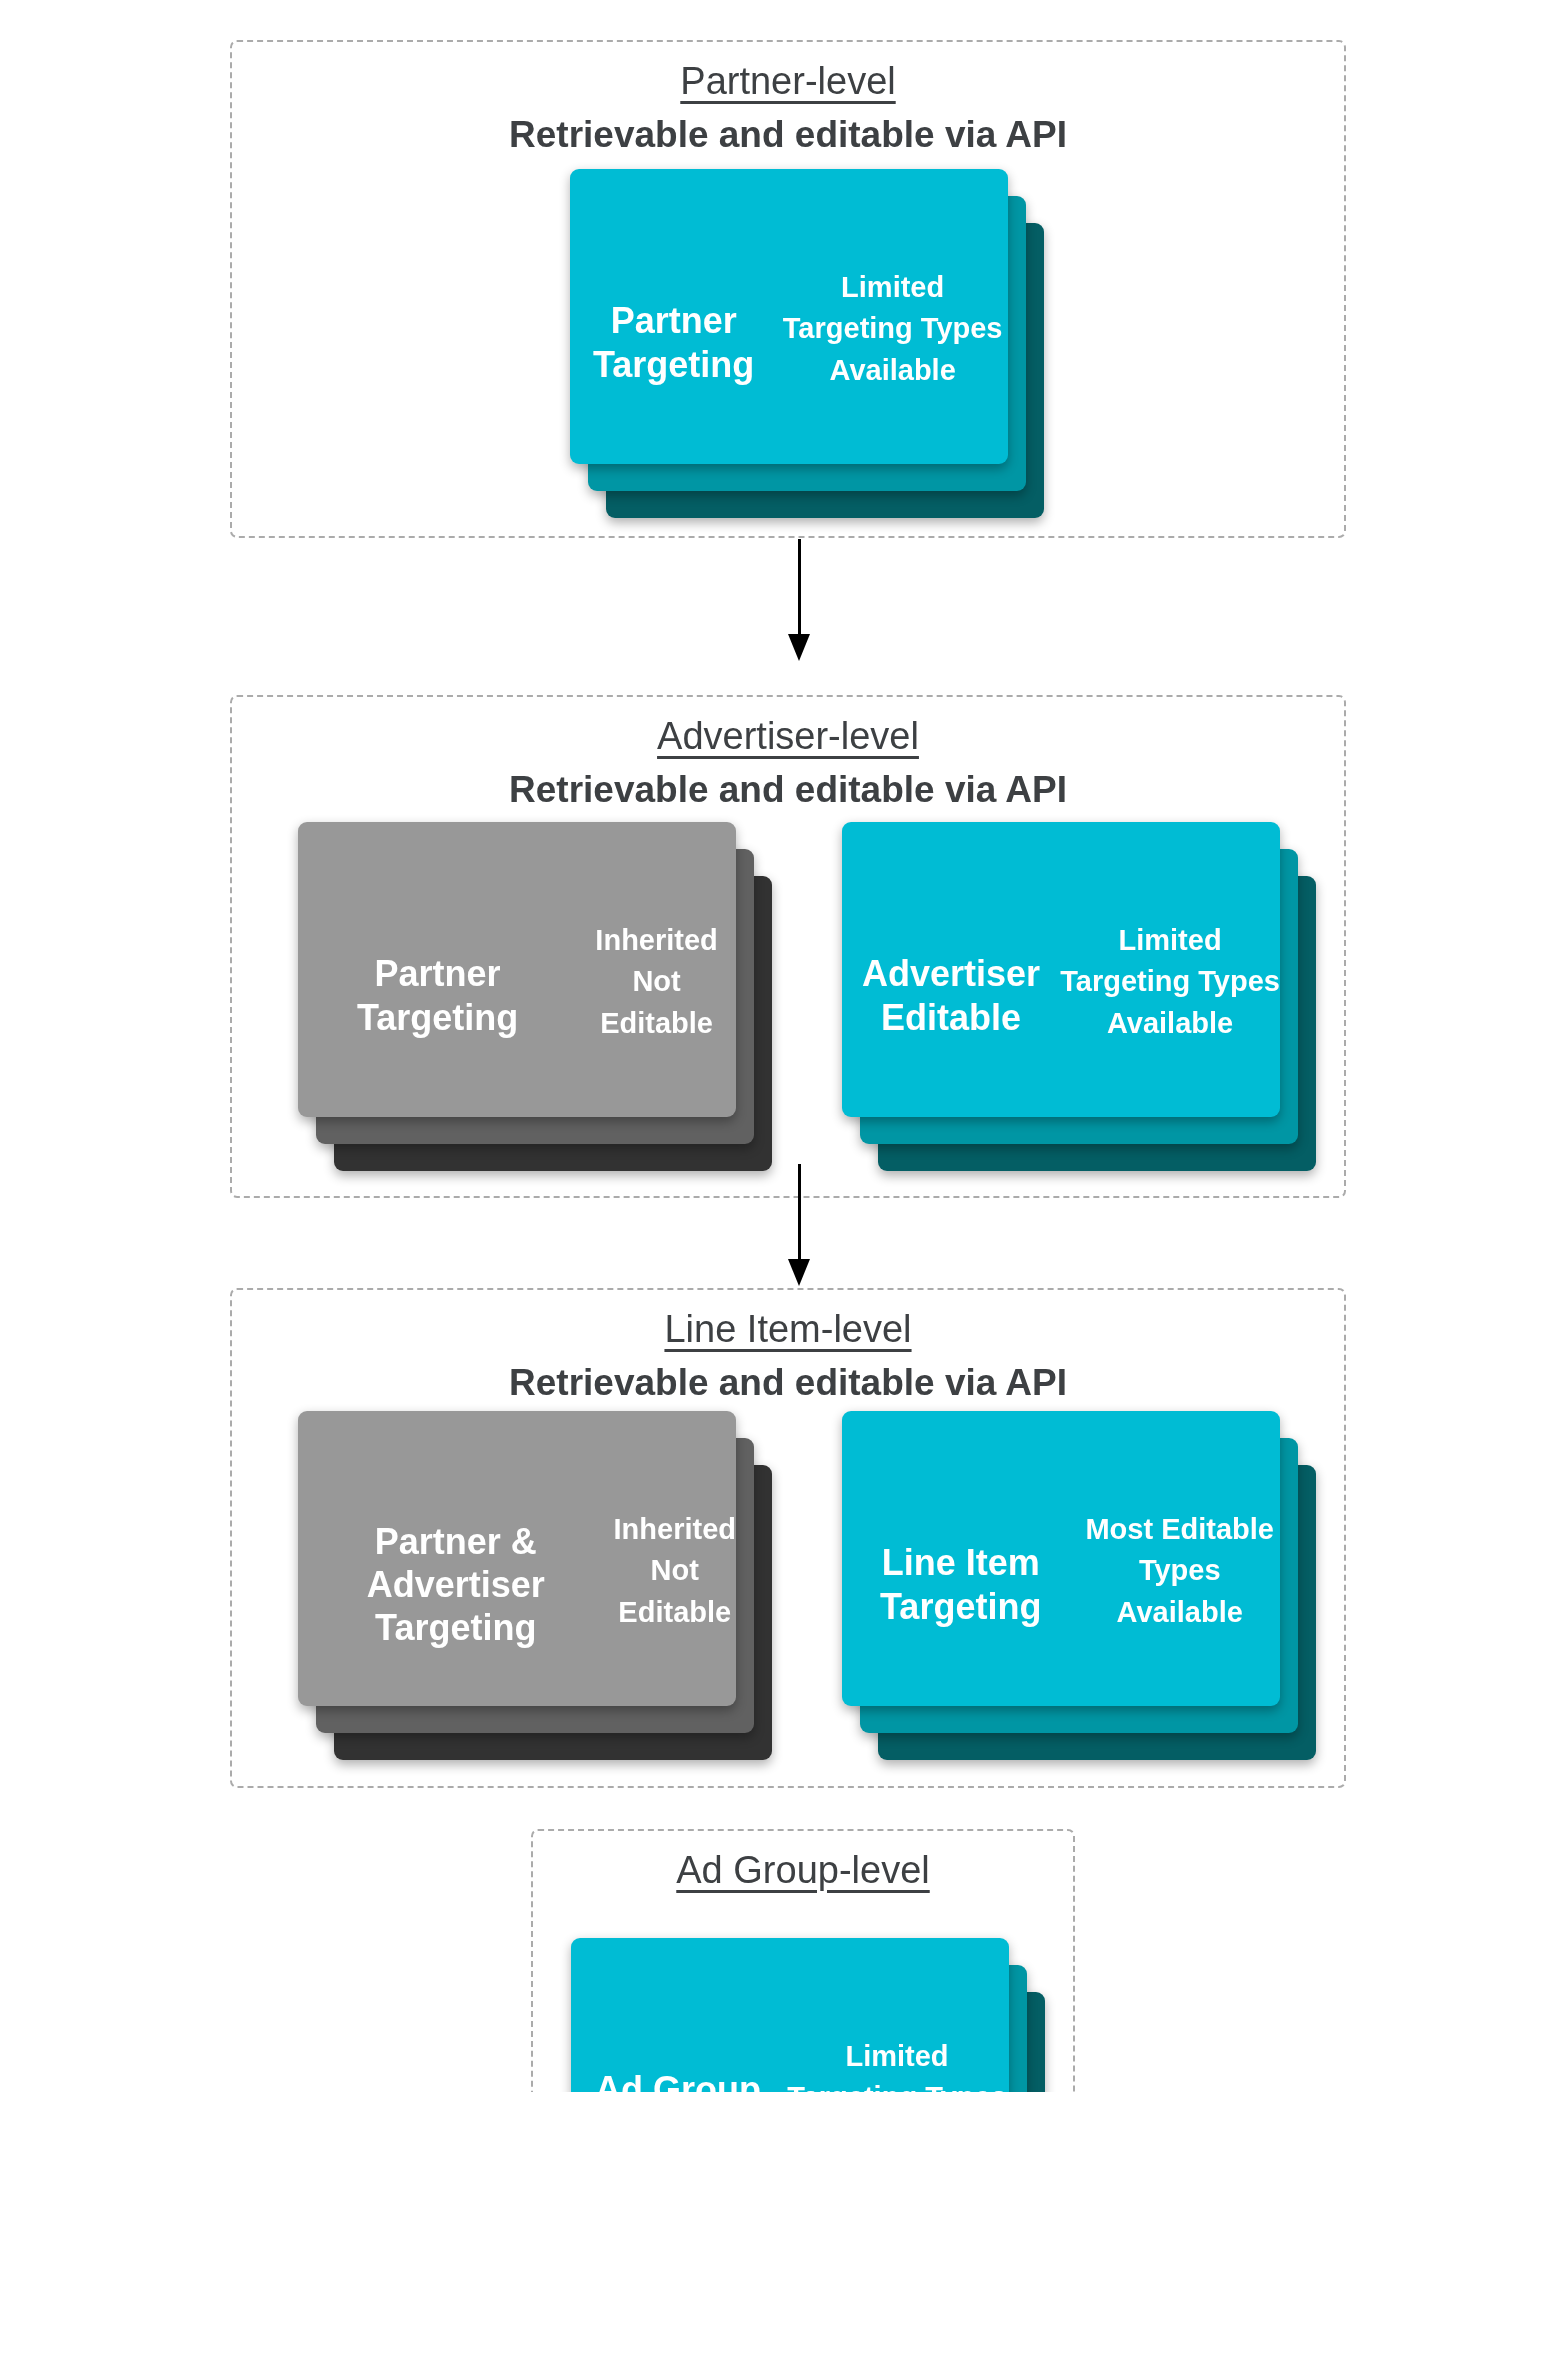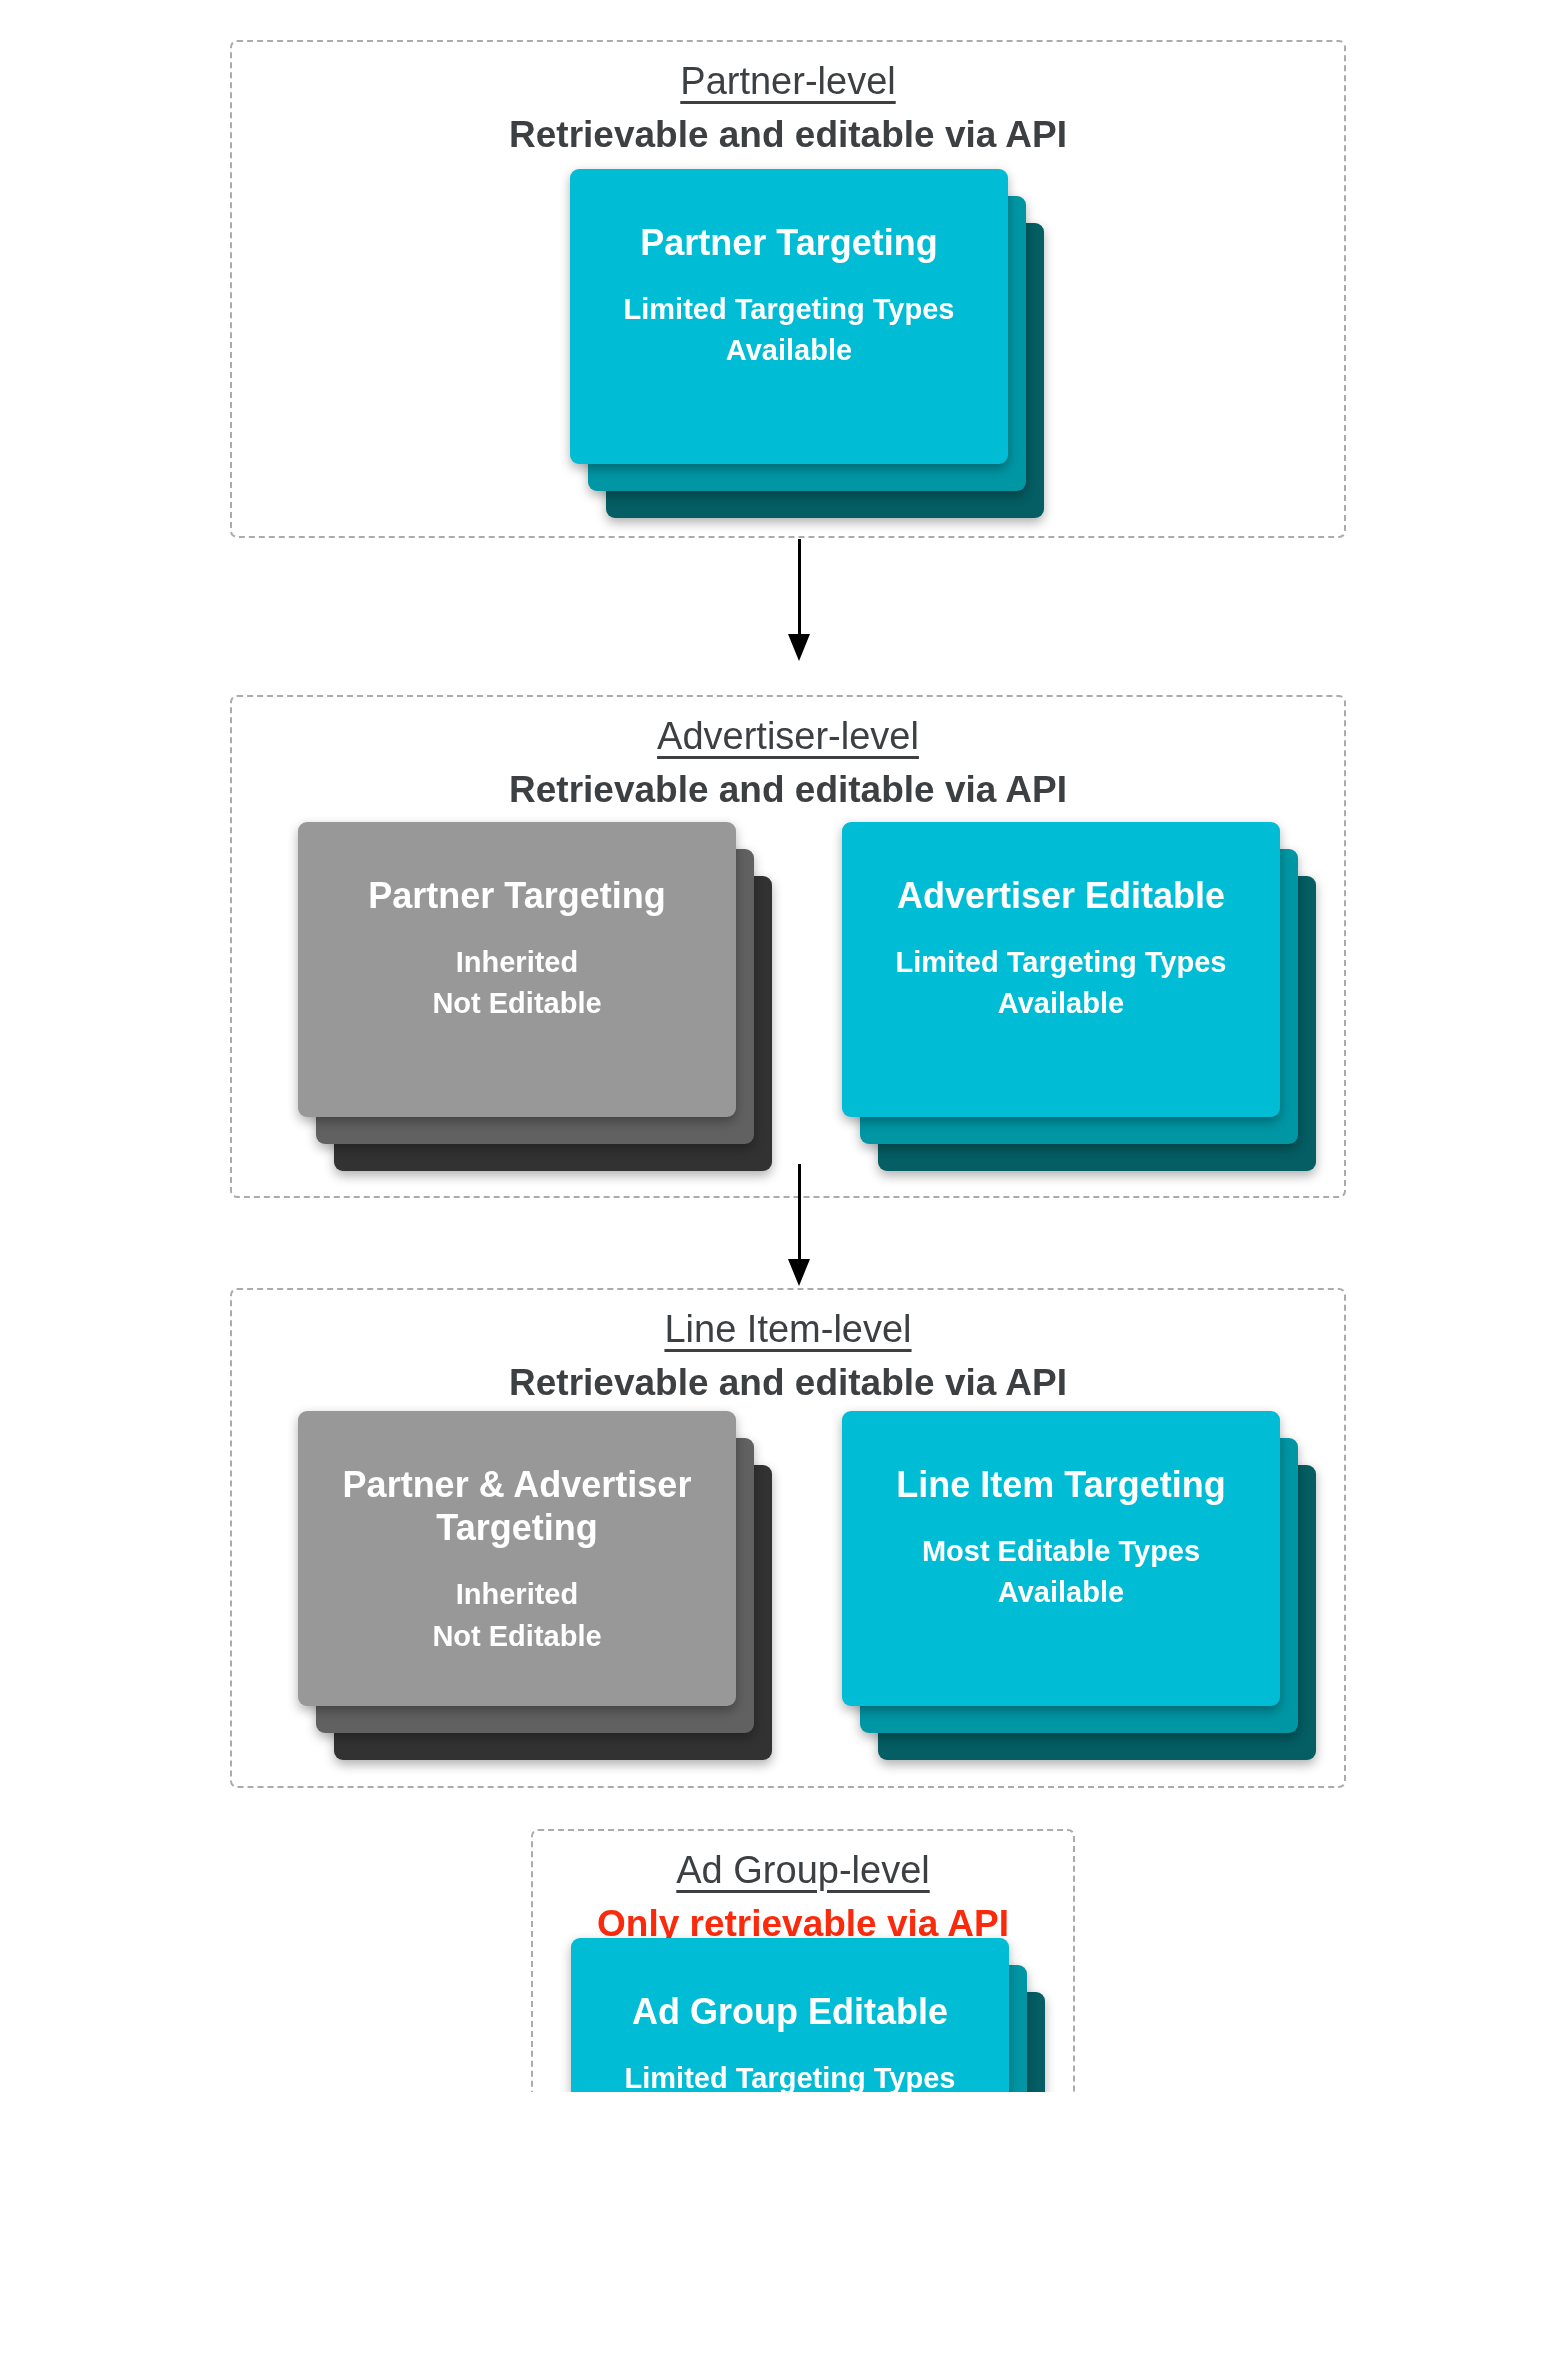--- a/index.html
+++ b/index.html
@@ -20,21 +20,21 @@
   .h-line2.red{color:#fa2b0d;}
 
   .stack{position:absolute;width:473px;height:348px;}
   .layer{
     position:absolute;width:438px;height:295px;border-radius:9px;
     box-shadow:0 4.5px 10.7px rgba(0,0,0,0.30);
   }
   .layer.back{left:36px;top:54px;}
   .layer.mid{left:18px;top:27px;}
   .layer.front{
-    left:0;top:0;display:flex;flex-direction:column;align-items:center;
+    left:0;top:0;display:flex;flex-direction:row;align-items:center;
     text-align:center;color:#ffffff;
   }
   .teal .layer.front{background:#00bcd4;}
   .teal .layer.mid{background:#0096a4;}
   .teal .layer.back{background:#045e64;}
   .gray .layer.front{background:#989898;}
   .gray .layer.mid{background:#616161;}
   .gray .layer.back{background:#323232;}
 
   .card-title{margin-top:52px;font-size:36px;font-weight:700;line-height:1.2;max-width:393px;}
@@ -139,21 +139,20 @@
           <span class="sub-line">Most Editable Types</span>
           <span class="sub-line">Available</span>
         </div>
       </div>
     </div>
   </div>
 
   <div class="box" style="left:531px;top:1829px;width:544px;height:509px;">
     <div class="heading">
       <div class="h-line1">Ad Group-level</div>
-      <div class="h-line2 red">Only retrievable via API</div>
     </div>
     <div class="stack teal" style="left:38px;top:107px;">
       <div class="layer back"></div>
       <div class="layer mid"></div>
       <div class="layer front">
         <div class="card-title">Ad Group Editable</div>
         <div class="card-sub underlined">
           <span class="sub-line">Limited Targeting Types</span>
           <span class="sub-line">Available</span>
         </div>

